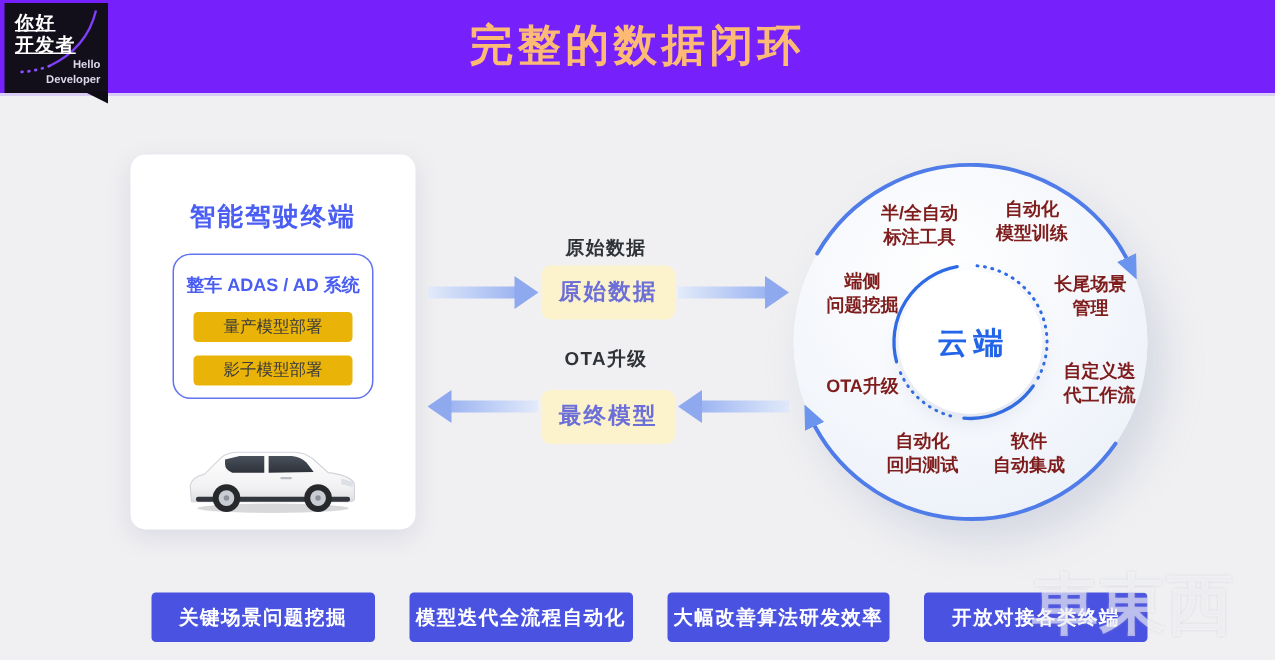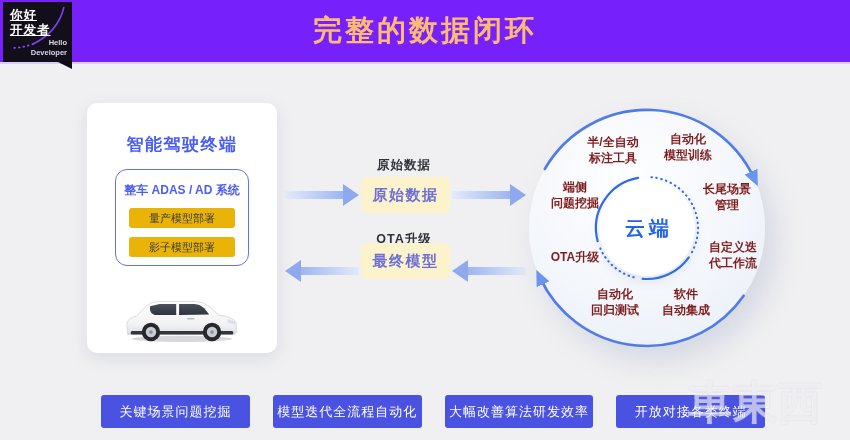--- a/index.html
+++ b/index.html
@@ -53,21 +53,21 @@
     bottom:9px; width:126px; height:52px; }
   
   .flow-label { position:absolute; left:334px; width:140px; text-align:center;
     color:#2F3338; font-size:12.5px; font-weight:700; letter-spacing:1px; }
   .flow-label.up { top:93px; }
   .flow-label.down { top:167px; }
   .payload { position:absolute; left:361px; width:89px; height:36px;
     background:#FCF3CD; border-radius:6px; color:#6D6FD8; font-size:15px;
     font-weight:700; letter-spacing:1.5px; text-align:center; line-height:36px; }
   .payload.up { top:113px; }
-  .payload.down { top:179px; }
+  .payload.down { top:196px; }
   .flow-arrow { position:absolute; width:74px; height:22px; }
   .fa-1 { left:285px; top:120px; }
   .fa-2 { left:452px; top:120px; }
   .fa-3 { left:285px; top:196px; transform:scaleX(-1); }
   .fa-4 { left:452px; top:196px; transform:scaleX(-1); }
   
   .cloud { position:absolute; left:517px; top:34px; width:260px; height:260px; }
   .cloud-disc { position:absolute; left:12px; top:12px; width:236px; height:236px;
     border-radius:50%;
     background:radial-gradient(circle at 42% 32%, #FFFFFF 0%, #F3F6FB 55%, #E7EDF7 100%);
@@ -86,21 +86,21 @@
   .cap-2 { left:170px; top:84px; }
   .cap-3 { left:176px; top:142px; }
   .cap-4 { left:129px; top:189px; }
   .cap-5 { left:58px;  top:189px; }
   .cap-6 { left:18px;  top:152px; }
   .cap-7 { left:18px;  top:82px; }
   
   .footer { position:absolute; left:89px; top:331px; width:676px; height:33px;
     display:flex; gap:11px; }
   .footer-btn { flex:1; background:#4A52E2; border-radius:3px; color:#FFFFFF;
-    font-size:13px; font-weight:400; letter-spacing:1px;
+    font-size:13px; font-weight:700; letter-spacing:1px;
     display:flex; align-items:center; justify-content:center;margin-left:12px; }
   
   .watermark { position:absolute; left:688px; top:310px; width:170px;
     color:rgba(255,255,255,.55); font-size:44px; font-weight:800;
     letter-spacing:1px; text-shadow:0 0 2px rgba(165,170,185,.35);
     pointer-events:none; }
 </style>
 </head>
 <body>
 

